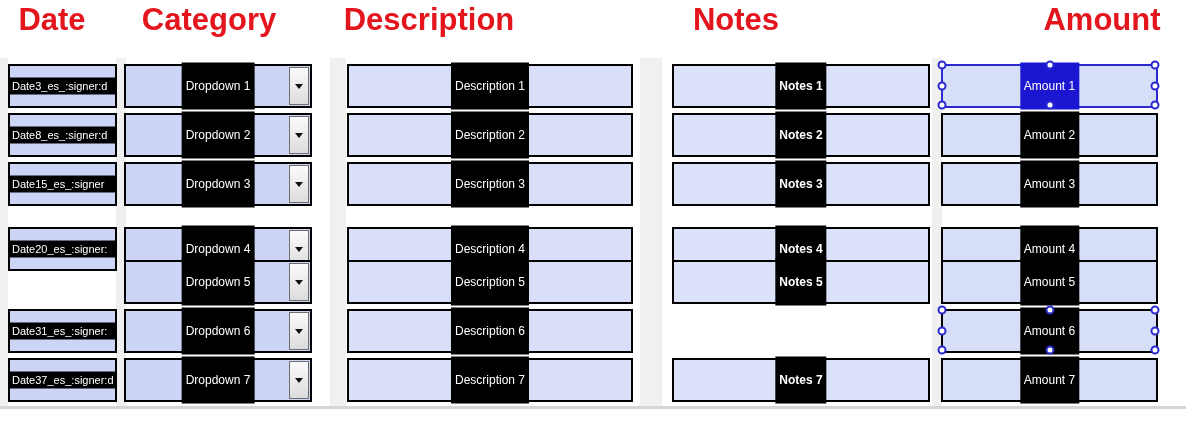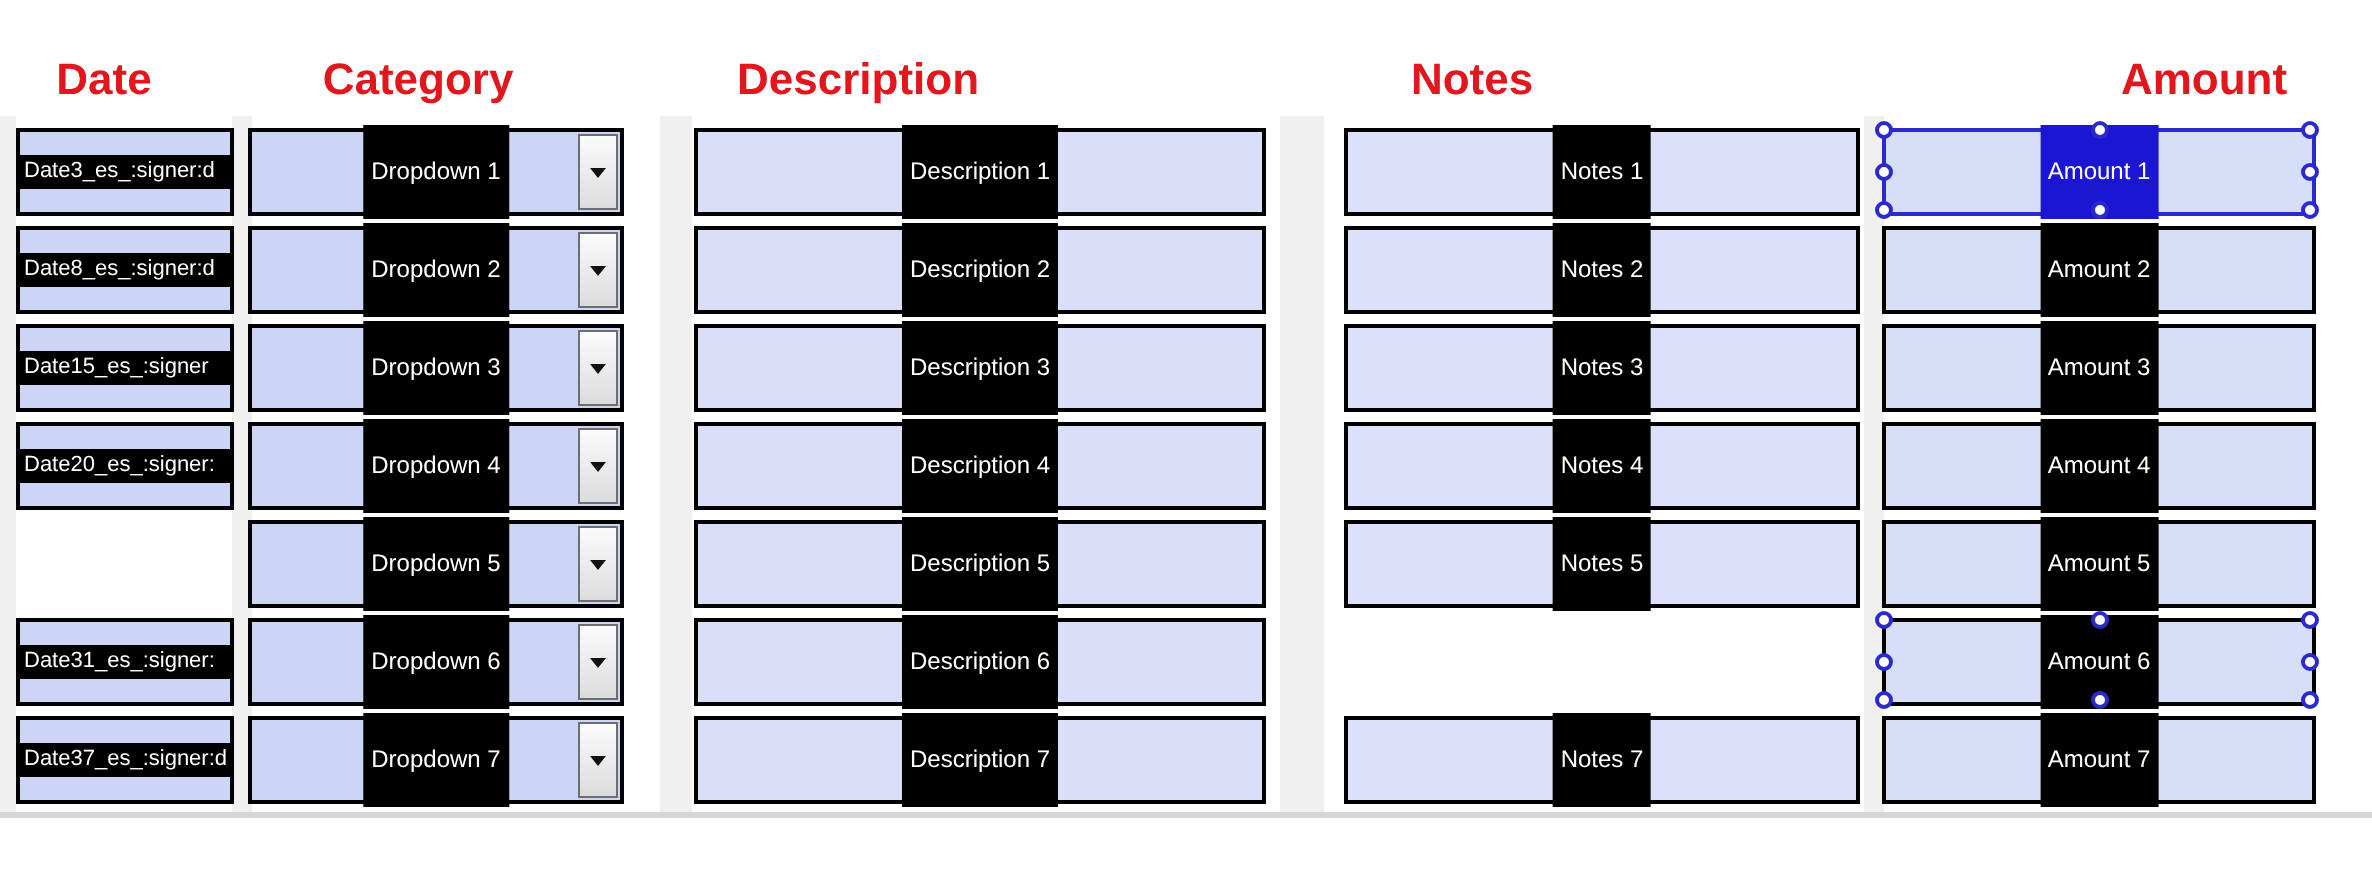--- a/index.html
+++ b/index.html
@@ -17,41 +17,41 @@
     --gap-shade:#f0f0f0;
     --page-edge:#d5d5d5;
   }
   html,body{margin:0;padding:0;background:#ffffff;}
   .stage{
     position:relative;width:1186px;height:435px;overflow:hidden;
     background:#ffffff;font-family:"Liberation Sans",sans-serif;
   }
   
   .hdr{
-    position:absolute;top:27px;transform:translateX(-50%);
-    font-size:22px;font-weight:bold;color:var(--header-red);
+    position:absolute;top:2px;transform:translateX(-50%);
+    font-size:31px;font-weight:bold;color:var(--header-red);
     white-space:nowrap;letter-spacing:0px;
   }
   .hd0{left:52px}.hd1{left:209px}.hd2{left:429px}.hd3{left:736px}.hd4{left:1102px}
   
   .gap{position:absolute;top:58px;height:350px;background:var(--gap-shade);}
   .g0{left:0;width:8px}.g1{left:116px;width:10px}.g2{left:330px;width:16px}
   .g3{left:640px;width:22px}.g4{left:932px;width:10px}
   .bottom-line{position:absolute;left:0;top:406px;width:1186px;height:3px;background:var(--page-edge);}
   
   .f{
     position:absolute;height:44px;box-sizing:border-box;
     border:2px solid var(--field-border);
   }
   .c-date{left:8px;width:109px;background:var(--date-fill);}
   .c-cat{left:124px;width:188px;background:var(--category-fill);}
   .c-desc{left:347px;width:286px;background:var(--description-fill);}
-  .c-notes{left:672px;width:258px;background:var(--notes-fill);}
+  .c-notes{left:672px;width:258px;background:var(--notes-fill);font-weight:bold;}
   .c-amt{left:941px;width:217px;background:var(--amount-fill);}
-  .r0{top:64px}.r1{top:113px}.r2{top:162px}.r3{top:211px}
+  .r0{top:64px}.r1{top:113px}.r2{top:162px}.r3{top:227px}
   .r4{top:260px}.r5{top:309px}.r6{top:358px}
   
   .hl{
     position:absolute;left:50%;top:50%;transform:translate(-50%,-50%);
     background:var(--label-highlight-bg);color:var(--label-highlight-text);
     font-size:12px;line-height:15px;padding:16px 4px;white-space:nowrap;
   }
   
   .date-label{
     position:absolute;left:0;right:0;top:50%;transform:translateY(-50%);

